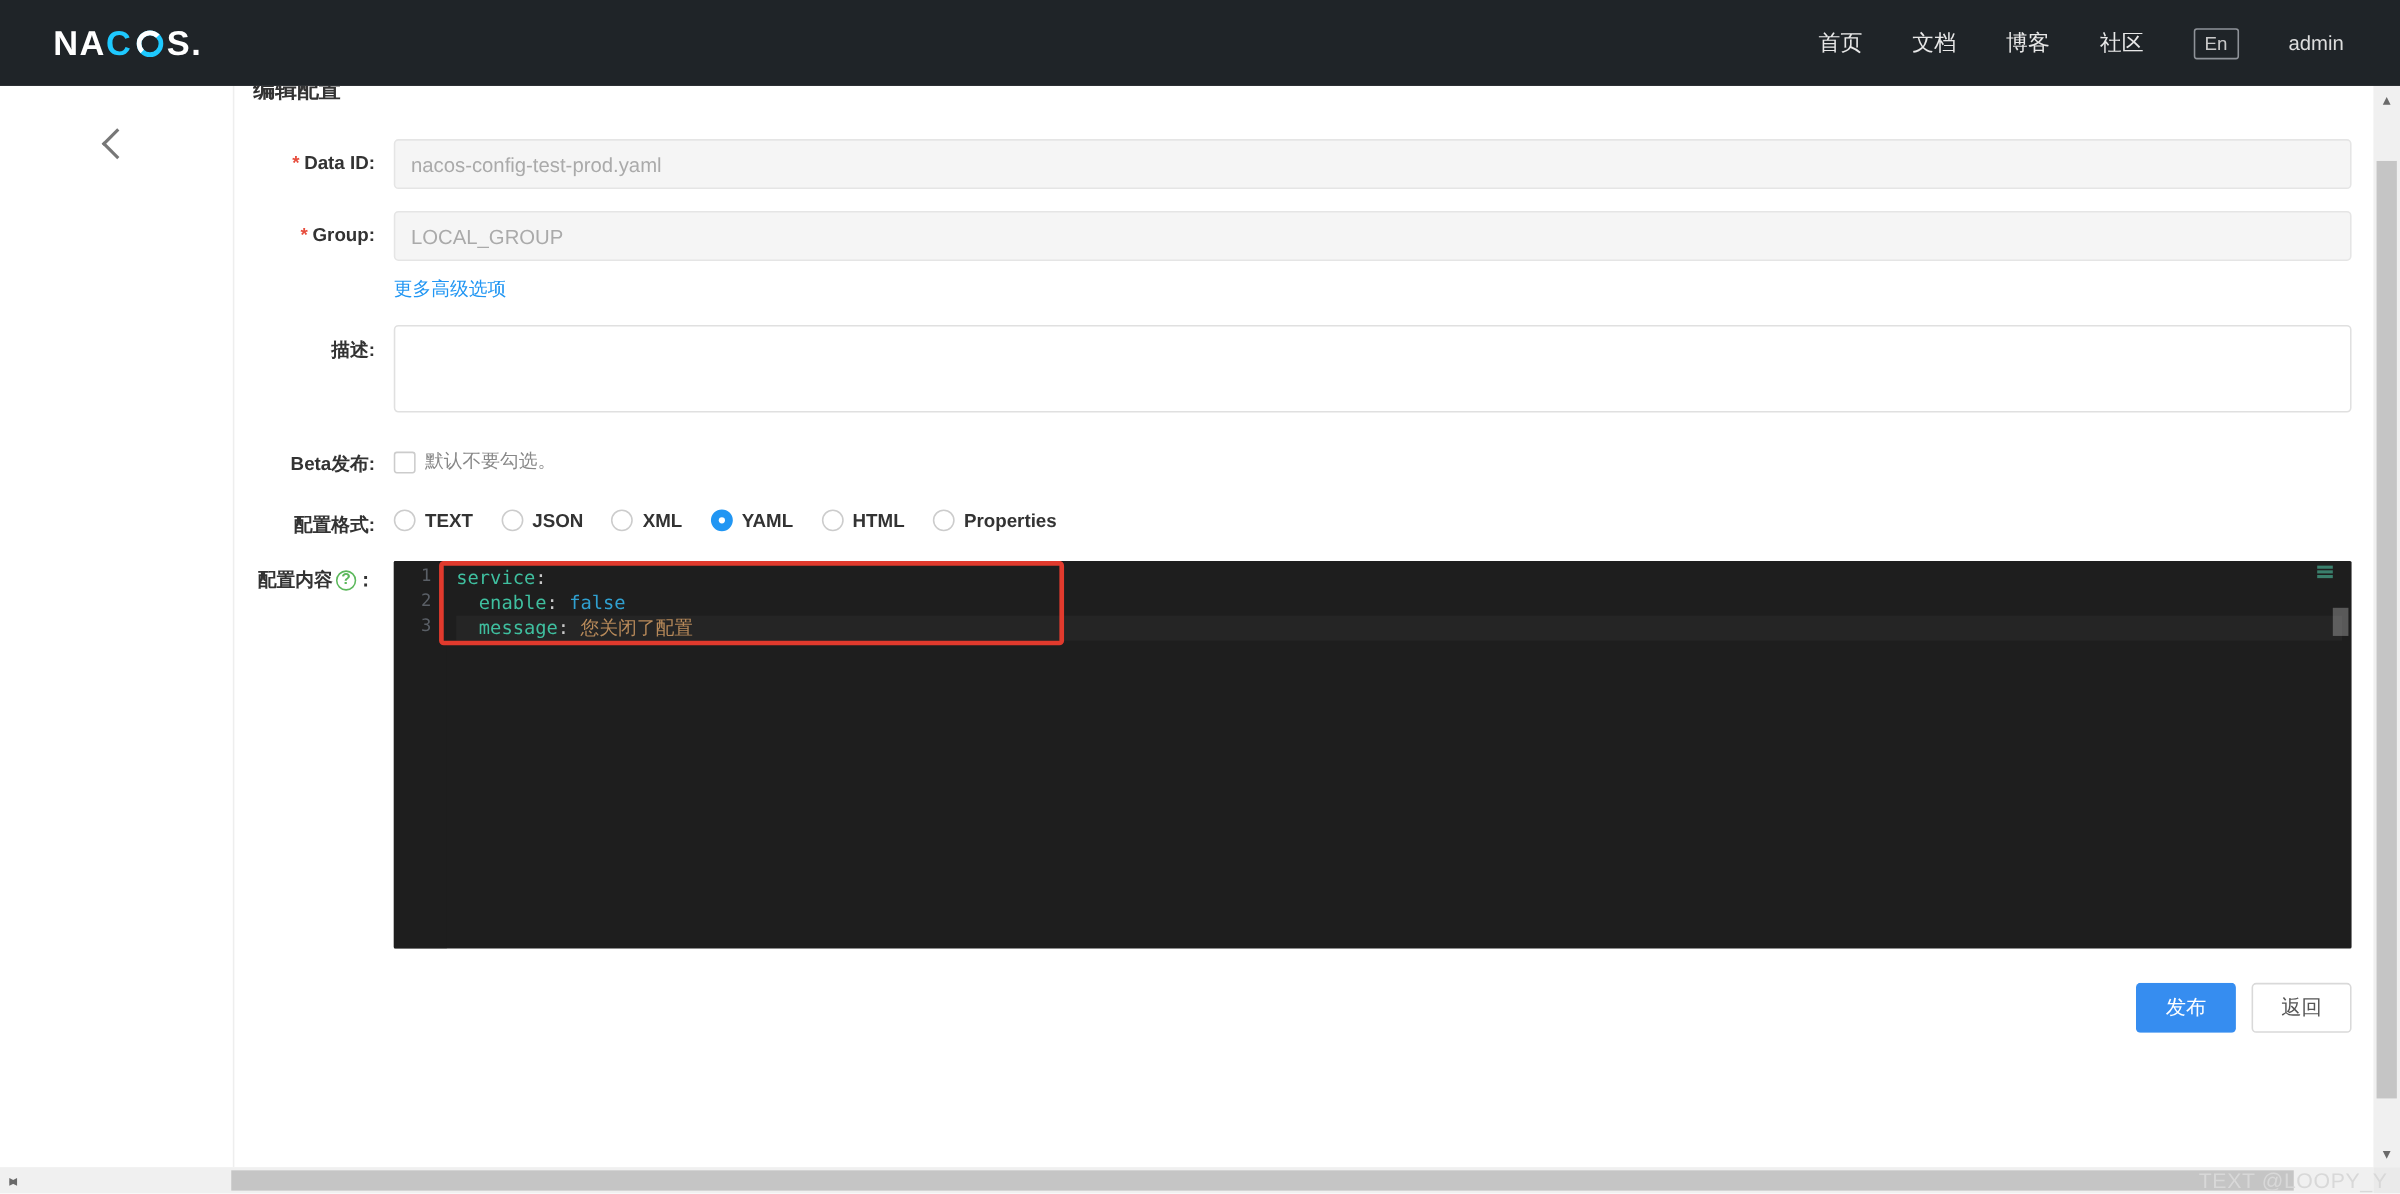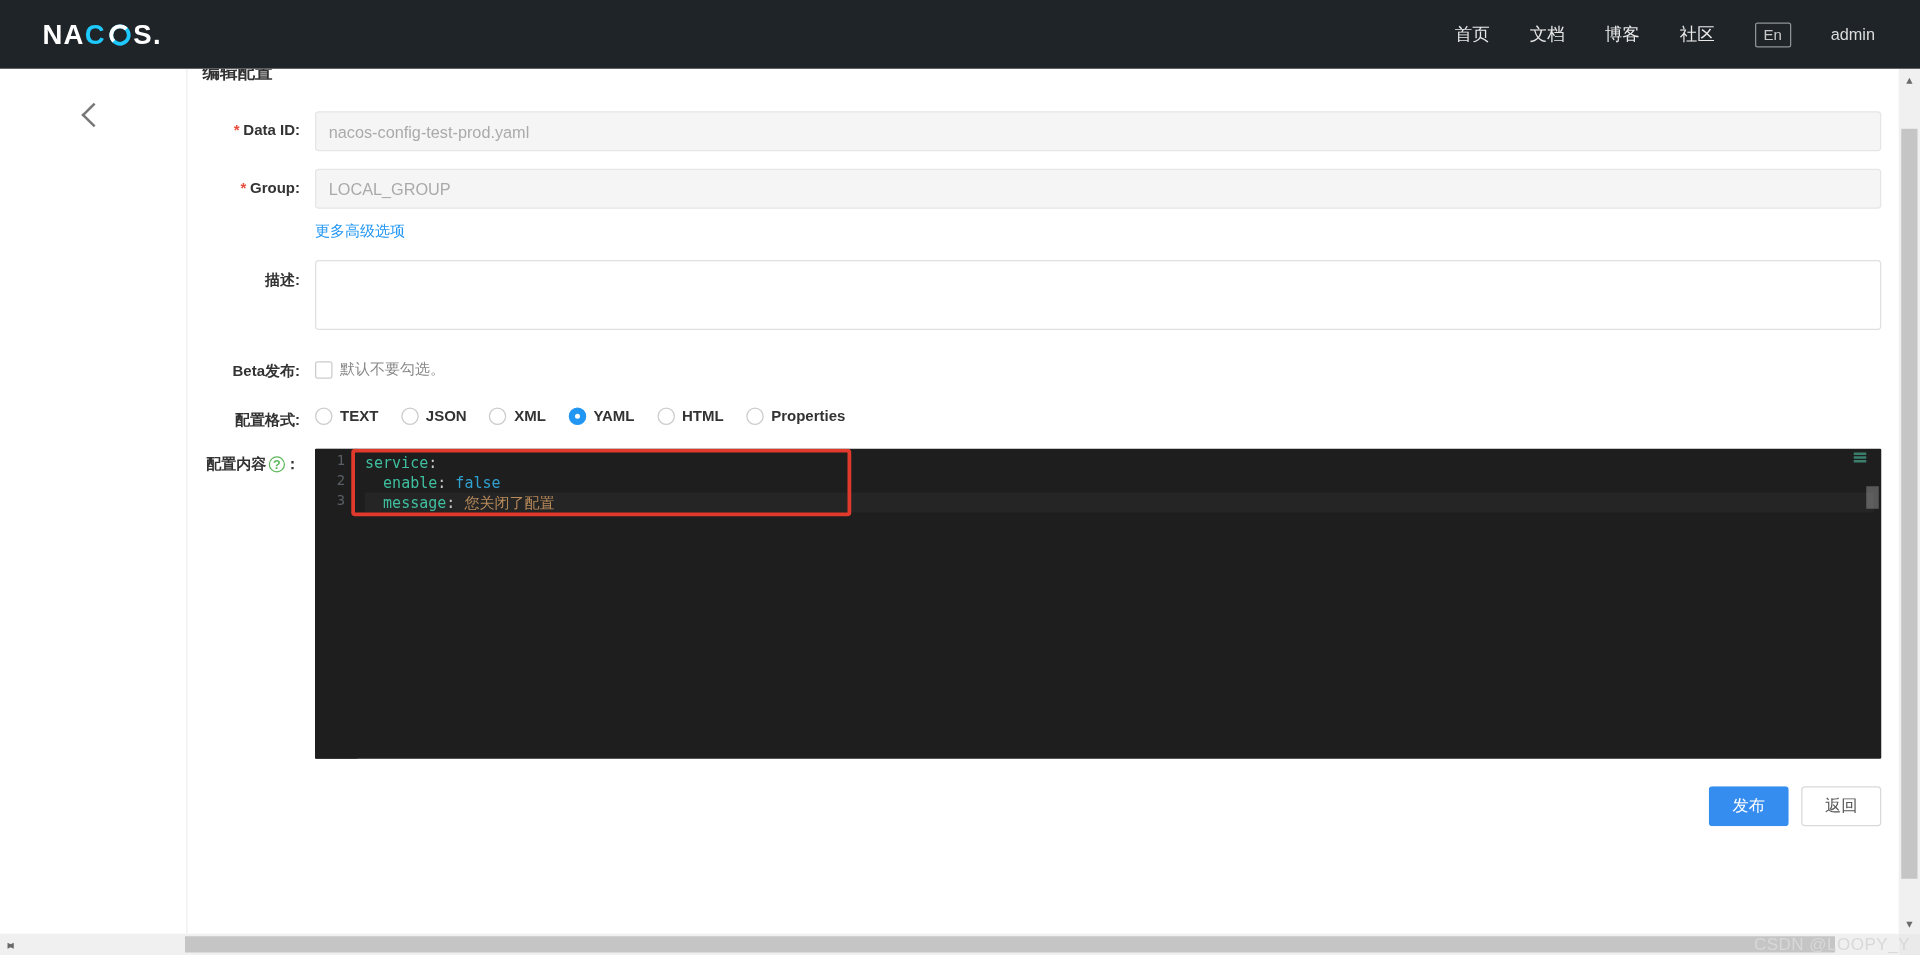--- a/index.html
+++ b/index.html
@@ -472,13 +472,13 @@
     <div class="outer-h-scroll">
       <div class="arrow" style="left:0; top:0;">◂</div>
       <div class="thumb" style="left:148px; width:1320px;"></div>
       <div class="arrow" style="right:0; top:0;">▸</div>
     </div>
     <div class="sb-corner"></div>
   </div>
 
 </div>
 
-<div class="watermark">CSDN @LOOPY_Y</div>
+<div class="watermark">TEXT @LOOPY_Y</div>
 
 </body></html>

